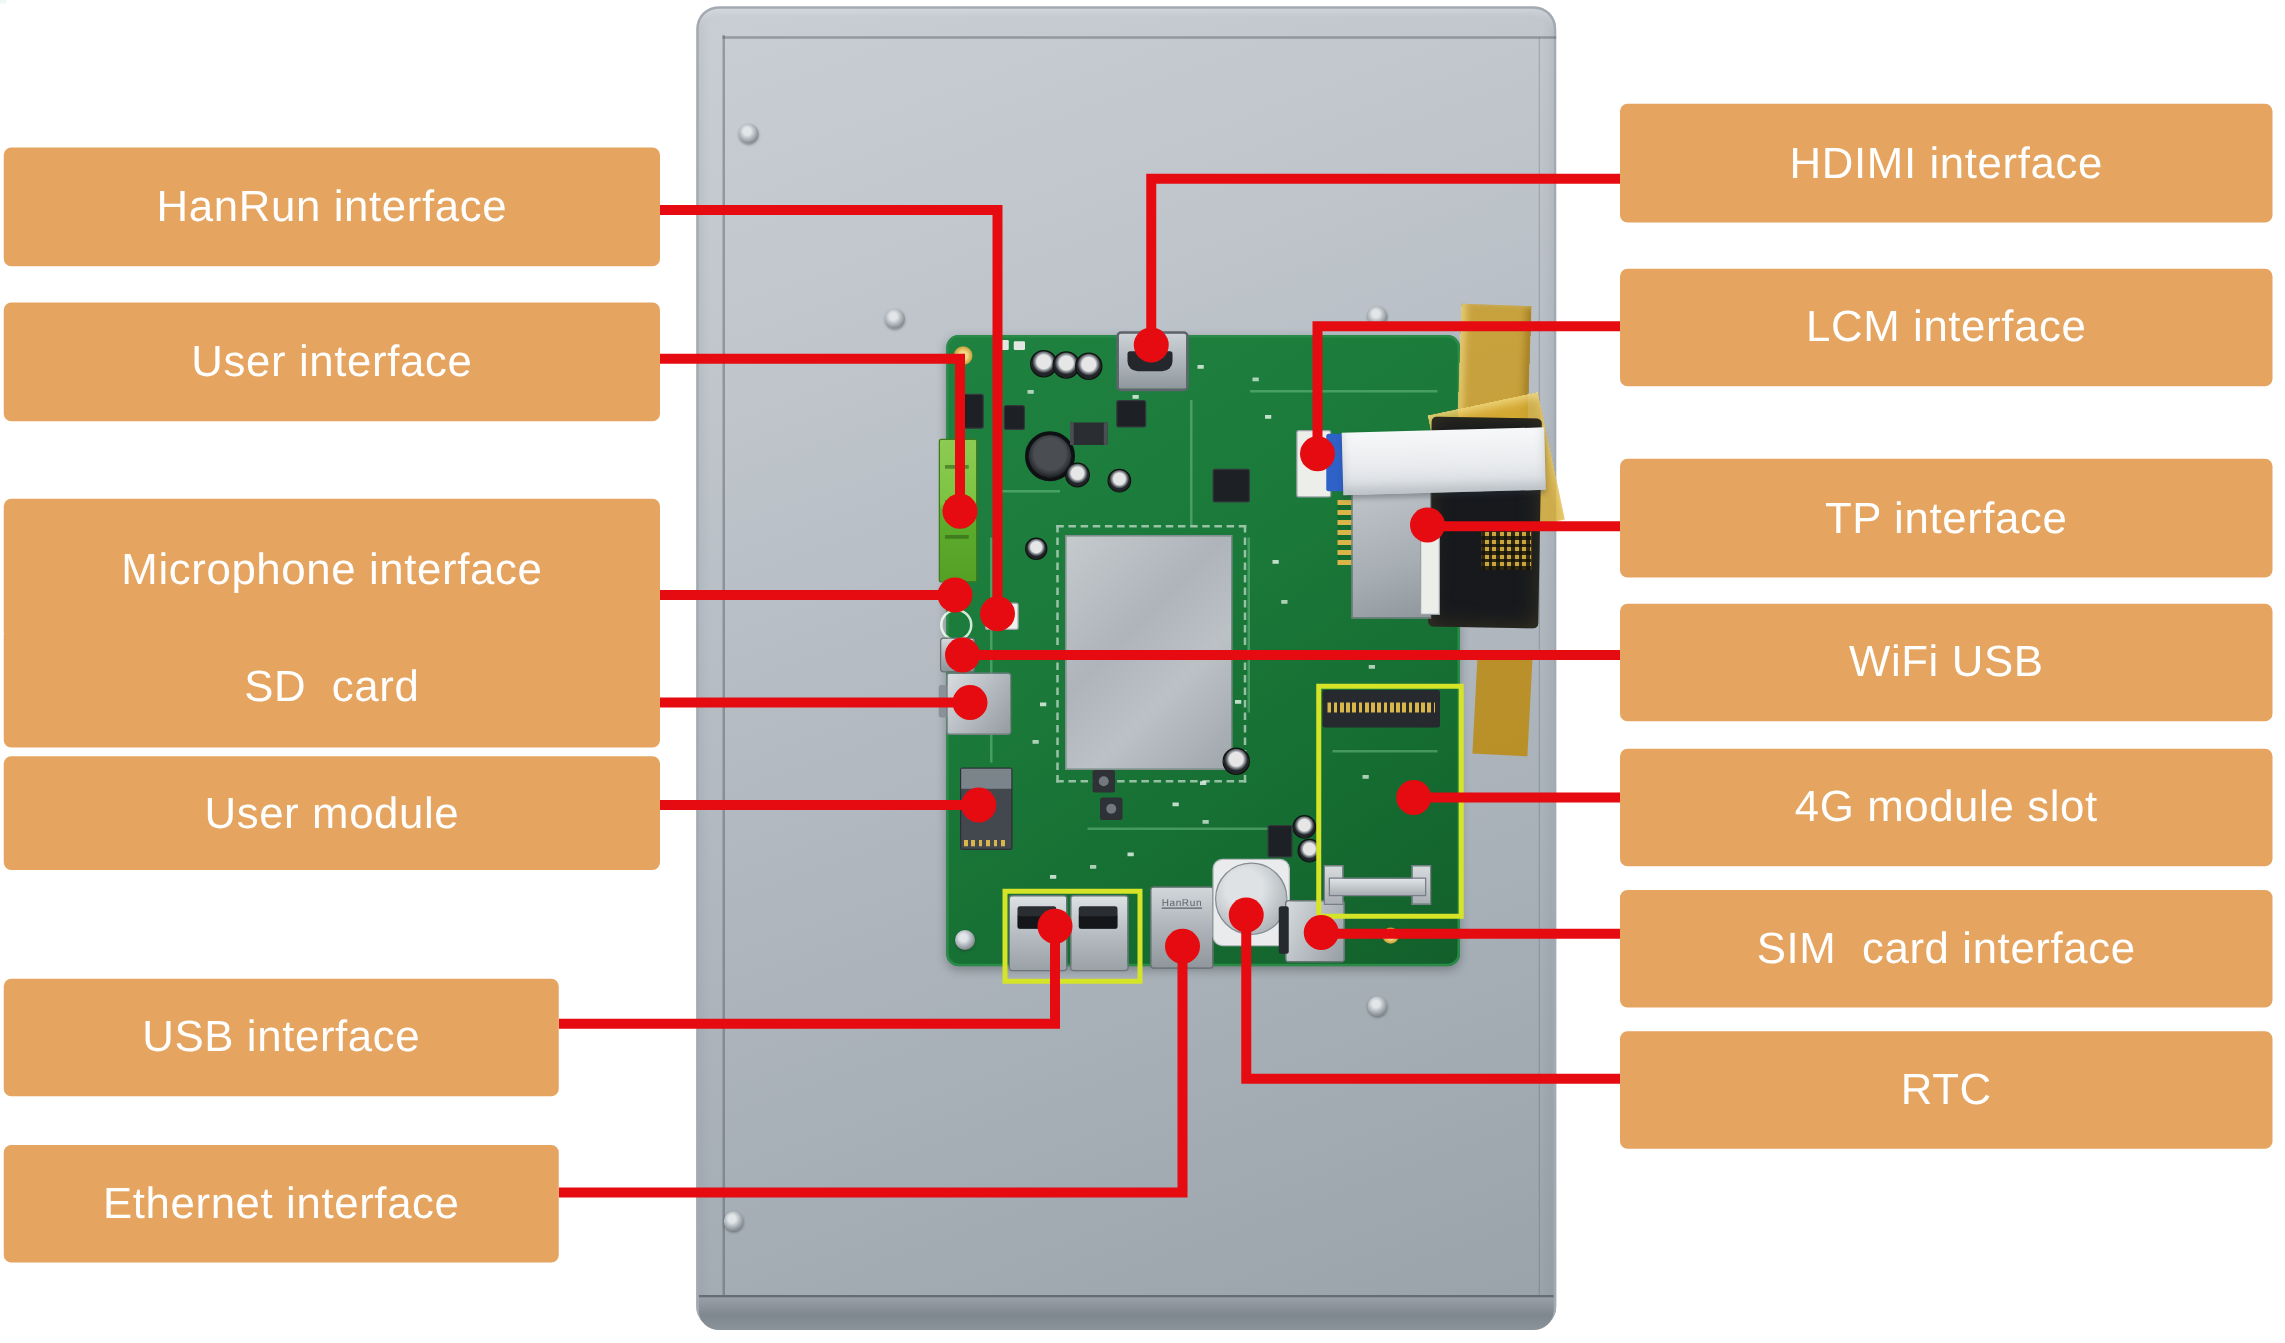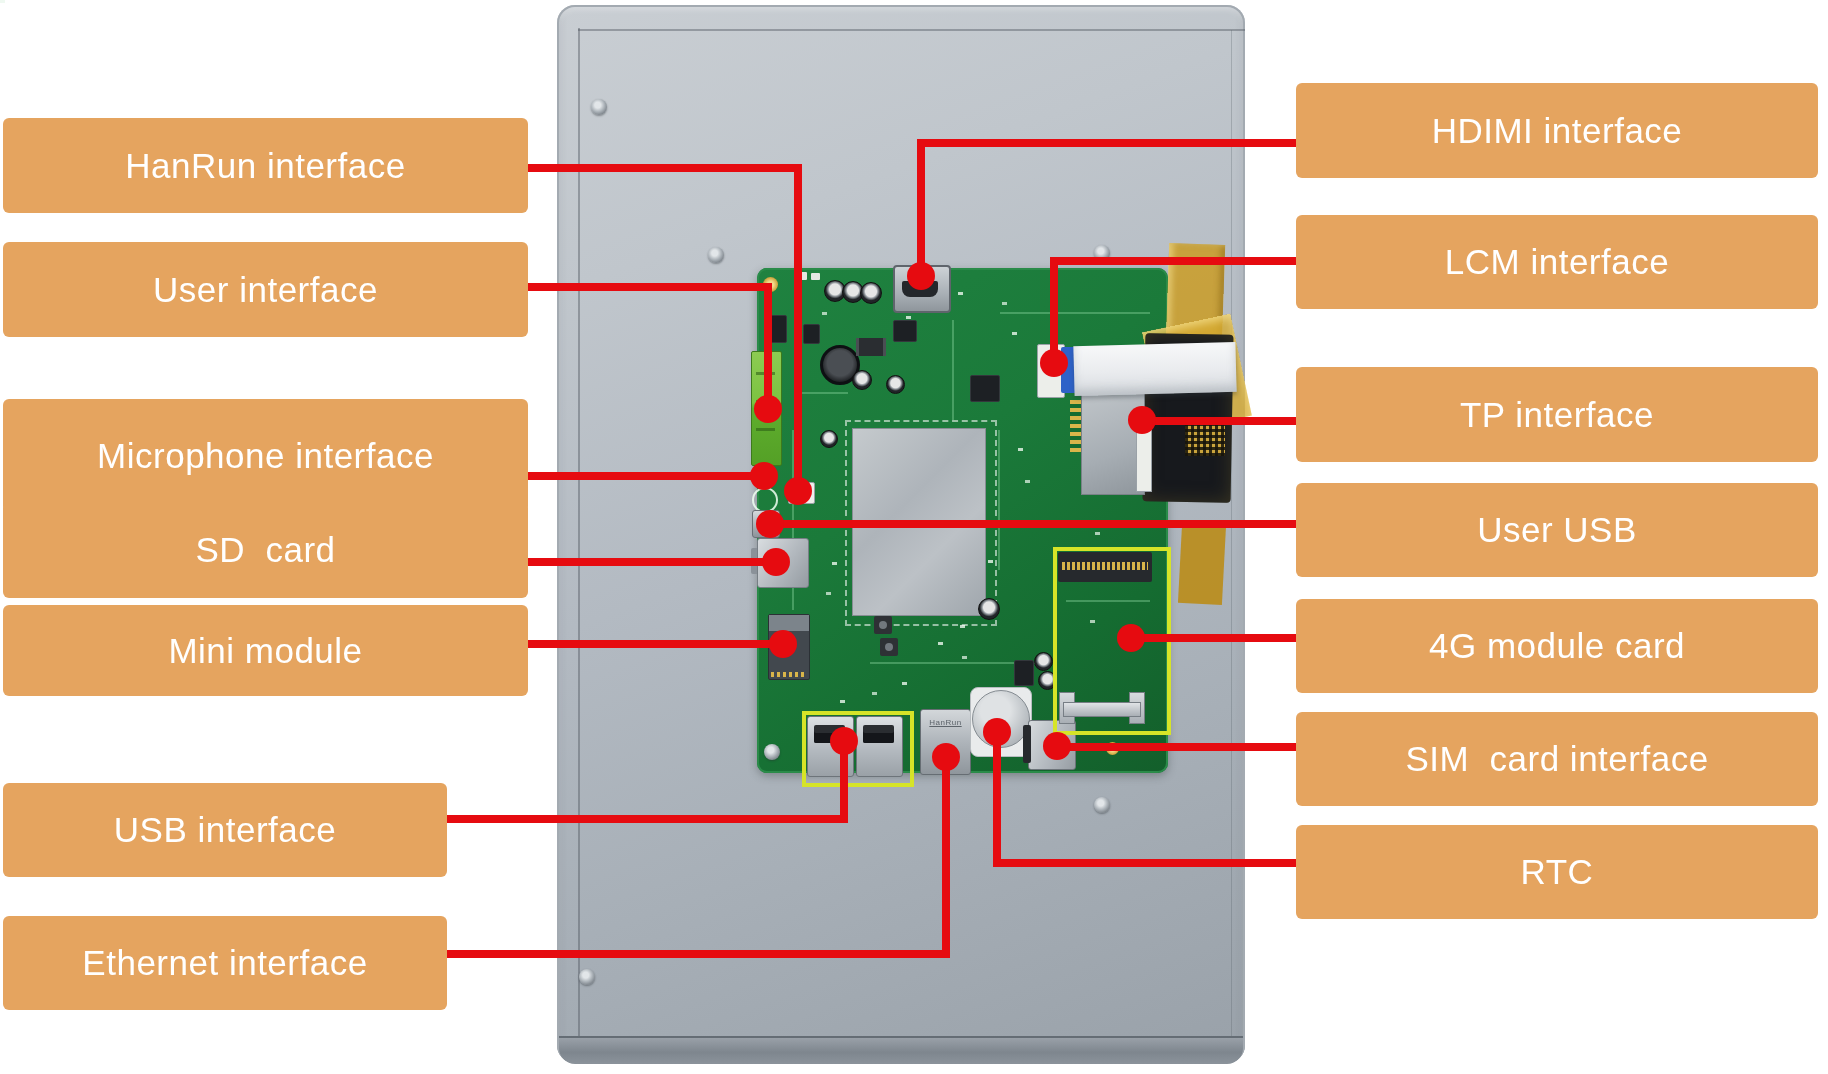--- a/index.html
+++ b/index.html
@@ -241,42 +241,42 @@
       <div class="label" style="left: 3px; top: 242px; width: 525px; height: 95px;">
         <span>User interface</span>
       </div>
       <div class="label" style="left: 3px; top: 399px; width: 525px; height: 113px;">
         <span>Microphone interface</span>
       </div>
       <div class="label" style="left: 3px; top: 502px; width: 525px; height: 96px;">
         <span>SD  card</span>
       </div>
       <div class="label" style="left: 3px; top: 605px; width: 525px; height: 91px;">
-        <span>Mini module</span>
+        <span>User module</span>
       </div>
       <div class="label" style="left: 3px; top: 783px; width: 444px; height: 94px;">
         <span>USB interface</span>
       </div>
       <div class="label" style="left: 3px; top: 916px; width: 444px; height: 94px;">
         <span>Ethernet interface</span>
       </div>
       <div class="label" style="left: 1296px; top: 83px; width: 522px; height: 95px;">
         <span>HDIMI interface</span>
       </div>
       <div class="label" style="left: 1296px; top: 215px; width: 522px; height: 94px;">
         <span>LCM interface</span>
       </div>
       <div class="label" style="left: 1296px; top: 367px; width: 522px; height: 95px;">
         <span>TP interface</span>
       </div>
       <div class="label" style="left: 1296px; top: 483px; width: 522px; height: 94px;">
-        <span>User USB</span>
+        <span>WiFi USB</span>
       </div>
       <div class="label" style="left: 1296px; top: 599px; width: 522px; height: 94px;">
-        <span>4G module card</span>
+        <span>4G module slot</span>
       </div>
       <div class="label" style="left: 1296px; top: 712px; width: 522px; height: 94px; text-align: right;">
         <span>SIM  card interface</span>
       </div>
       <div class="label" style="left: 1296px; top: 825px; width: 522px; height: 94px;">
         <span>RTC</span>
       </div>
     </div>
 </div>
 

